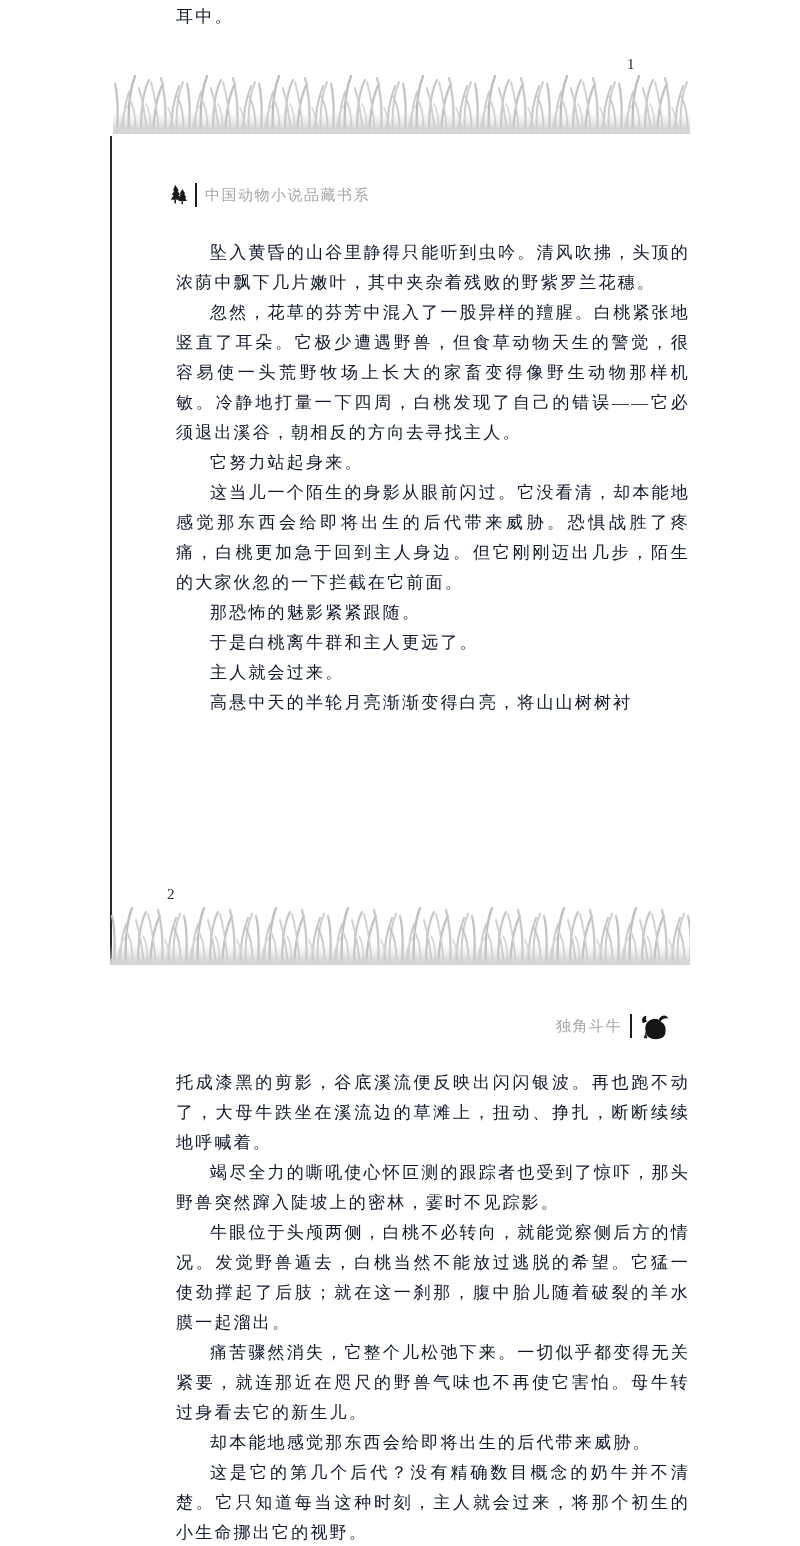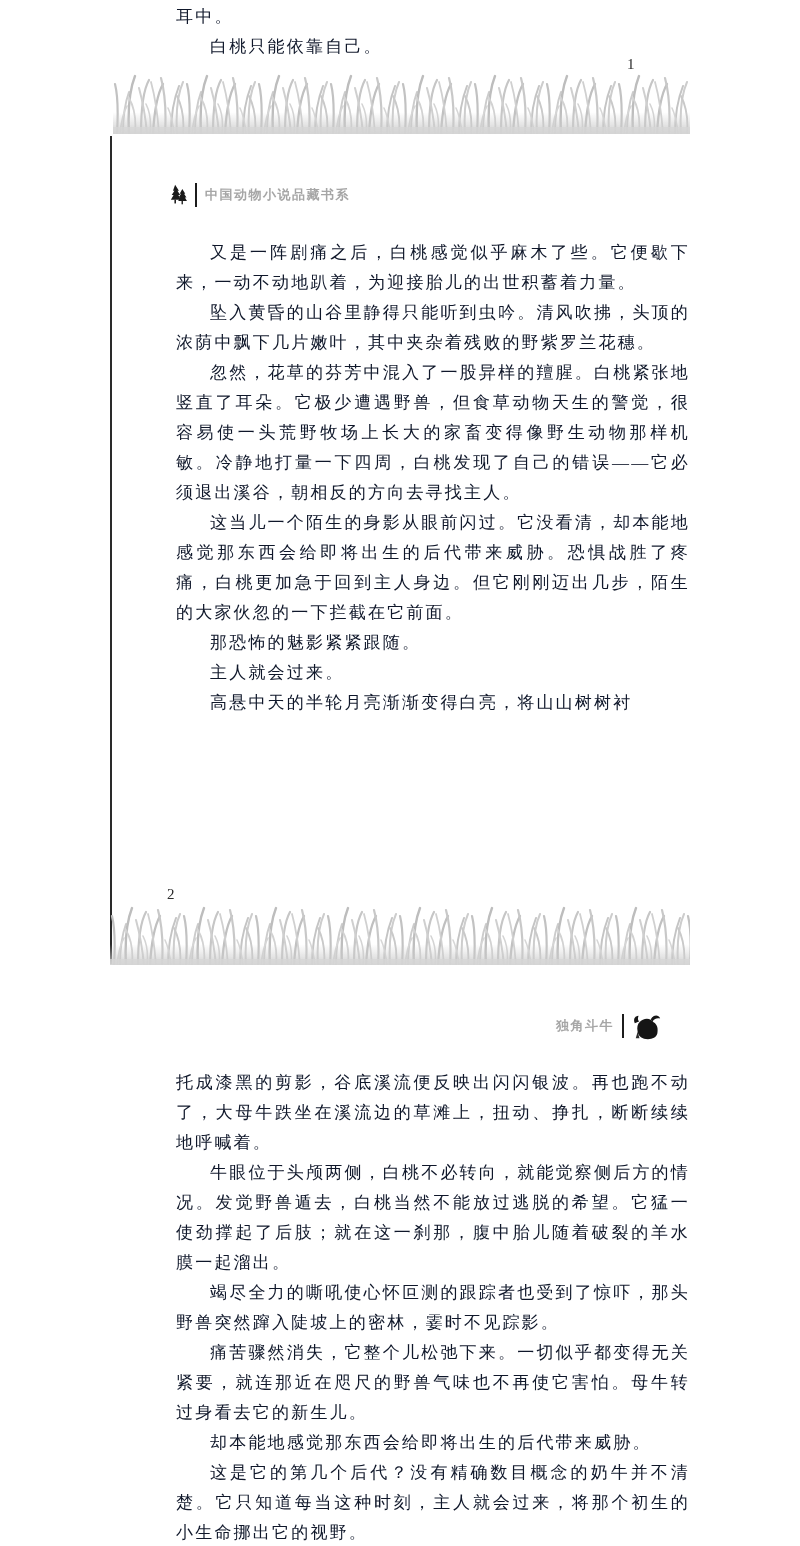--- a/index.html
+++ b/index.html
@@ -45,26 +45,25 @@
   }
   .hdr{position:absolute;display:flex;align-items:center;}
   .hdr-left{left:170px;top:182px;height:26px;}
   .hdr-divider{
     display:inline-block;
     width:2px;height:24px;
     background:#1c1c1c;
     margin:0 8px;
   }
   .hdr-text{
-    font-size:13px;
+    font-size:15px;
     color:#a6a6a6;
     letter-spacing:1.5px;
     font-family:"Liberation Sans","DejaVu Sans",sans-serif;
     white-space:nowrap;
-    font-weight:bold;
   }
   .mid-body{top:238px;}
   .pagenum-2{left:167px;top:886px;}
   
   .hdr-right{left:556px;top:1010px;height:32px;justify-content:center;}
   .bot-body{top:1068px;}
   .icon{display:inline-block;}
 </style>
 </head>
 <body>
@@ -97,21 +96,20 @@
       <rect x="0" y="57" width="72" height="7" fill="#d6d6d6" opacity="0.75"></rect>
     </pattern>
   </defs>
 </svg>
 
 <div class="canvas">
 
   <section>
     <div class="body-text top-frag">
       <p class="no-indent">耳中。</p>
-      <p>白桃只能依靠自己。</p>
     </div>
     <div class="pagenum pagenum-1">1</div>
     <svg class="grass grass-1" viewBox="0 0 577 64" preserveAspectRatio="none">
       <rect width="577" height="64" fill="url(#grassPat)"></rect>
     </svg>
   </section>
 
   <section>
     <div class="left-rule"></div>
 
@@ -122,25 +120,26 @@
           <rect x="5.2" y="18.5" width="1.8" height="4.5"></rect>
           <polygon points="14.5,6 18,11.5 16.6,11.5 19.4,16 17.6,16 20,20 9.6,20 12,16 10.2,16 13,11.5 11.4,11.5"></polygon>
           <rect x="13.6" y="20" width="1.6" height="4"></rect>
         </g>
       </svg>
       <span class="hdr-divider"></span>
       <span class="hdr-text">中国动物小说品藏书系</span>
     </header>
 
     <div class="body-text mid-body">
-      <p>又是一阵剧痛之后，白桃感觉似乎麻木了些。它便歇下来，一动不动地趴着，为迎接胎儿的出世积蓄着力量。</p>
       <p>坠入黄昏的山谷里静得只能听到虫吟。清风吹拂，头顶的浓荫中飘下几片嫩叶，其中夹杂着残败的野紫罗兰花穗。</p>
       <p>忽然，花草的芬芳中混入了一股异样的羶腥。白桃紧张地竖直了耳朵。它极少遭遇野兽，但食草动物天生的警觉，很容易使一头荒野牧场上长大的家畜变得像野生动物那样机敏。冷静地打量一下四周，白桃发现了自己的错误——它必须退出溪谷，朝相反的方向去寻找主人。</p>
+      <p>它努力站起身来。</p>
       <p>这当儿一个陌生的身影从眼前闪过。它没看清，却本能地感觉那东西会给即将出生的后代带来威胁。恐惧战胜了疼痛，白桃更加急于回到主人身边。但它刚刚迈出几步，陌生的大家伙忽的一下拦截在它前面。</p>
       <p>那恐怖的魅影紧紧跟随。</p>
+      <p>于是白桃离牛群和主人更远了。</p>
       <p>主人就会过来。</p>
       <p>高悬中天的半轮月亮渐渐变得白亮，将山山树树衬</p>
     </div>
 
     <div class="pagenum pagenum-2">2</div>
     <svg class="grass grass-2" viewBox="0 0 580 63" preserveAspectRatio="none">
       <rect width="580" height="63" fill="url(#grassPat)"></rect>
     </svg>
   </section>
 
@@ -153,21 +152,21 @@
           <path d="M3,13 C1,9 3,5 7,5 C6,8 6,10 8,11 Z"></path>
           <path d="M20,9 C23,3 29,4 30,8 C27,7 24,8 22,11 Z"></path>
           <path d="M8,12 C12,7 20,7 23,12 C27,14 28,19 27,24 C26,28 22,30 17,30 C11,30 7,27 6,22 C5,17 6,14 8,12 Z"></path>
           <path d="M6,22 L4,29 L8,29 Z" opacity="0.9"></path>
         </g>
       </svg>
     </header>
 
     <div class="body-text bot-body">
       <p class="no-indent">托成漆黑的剪影，谷底溪流便反映出闪闪银波。再也跑不动了，大母牛跌坐在溪流边的草滩上，扭动、挣扎，断断续续地呼喊着。</p>
+      <p>竭尽全力的嘶吼使心怀叵测的跟踪者也受到了惊吓，那头野兽突然蹿入陡坡上的密林，霎时不见踪影。</p>
       <p>牛眼位于头颅两侧，白桃不必转向，就能觉察侧后方的情况。发觉野兽遁去，白桃当然不能放过逃脱的希望。它猛一使劲撑起了后肢；就在这一刹那，腹中胎儿随着破裂的羊水膜一起溜出。</p>
-      <p>竭尽全力的嘶吼使心怀叵测的跟踪者也受到了惊吓，那头野兽突然蹿入陡坡上的密林，霎时不见踪影。</p>
       <p>痛苦骤然消失，它整个儿松弛下来。一切似乎都变得无关紧要，就连那近在咫尺的野兽气味也不再使它害怕。母牛转过身看去它的新生儿。</p>
       <p>却本能地感觉那东西会给即将出生的后代带来威胁。</p>
       <p>这是它的第几个后代？没有精确数目概念的奶牛并不清楚。它只知道每当这种时刻，主人就会过来，将那个初生的小生命挪出它的视野。</p>
     </div>
   </section>
 
 </div>
 
 </body></html>

